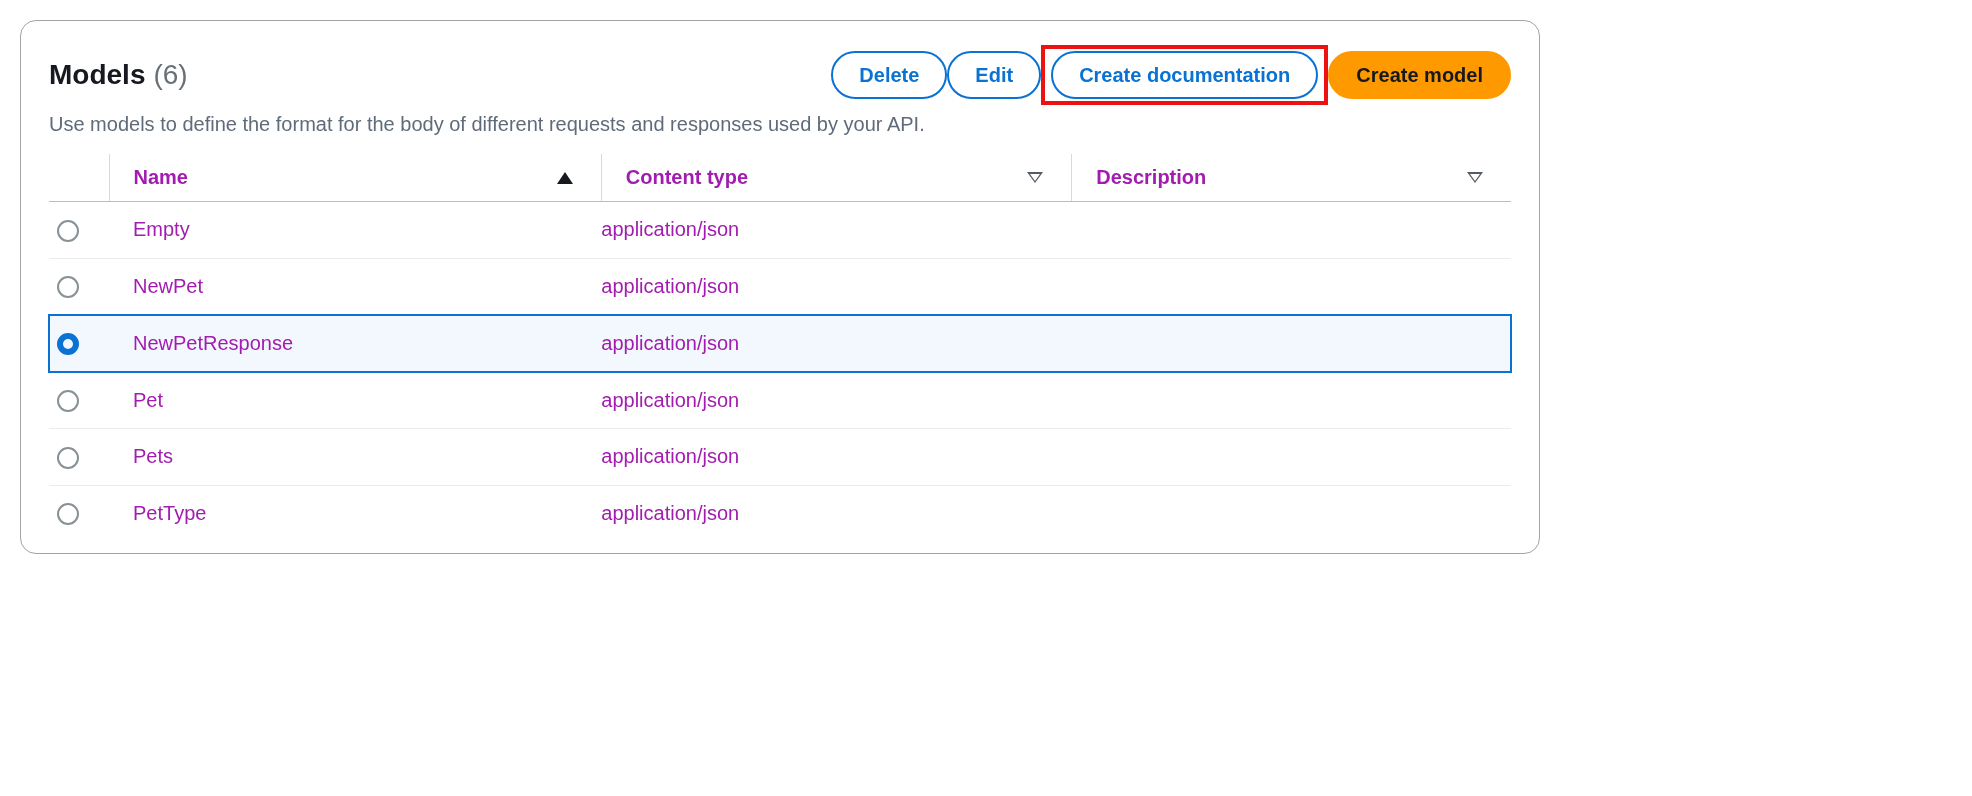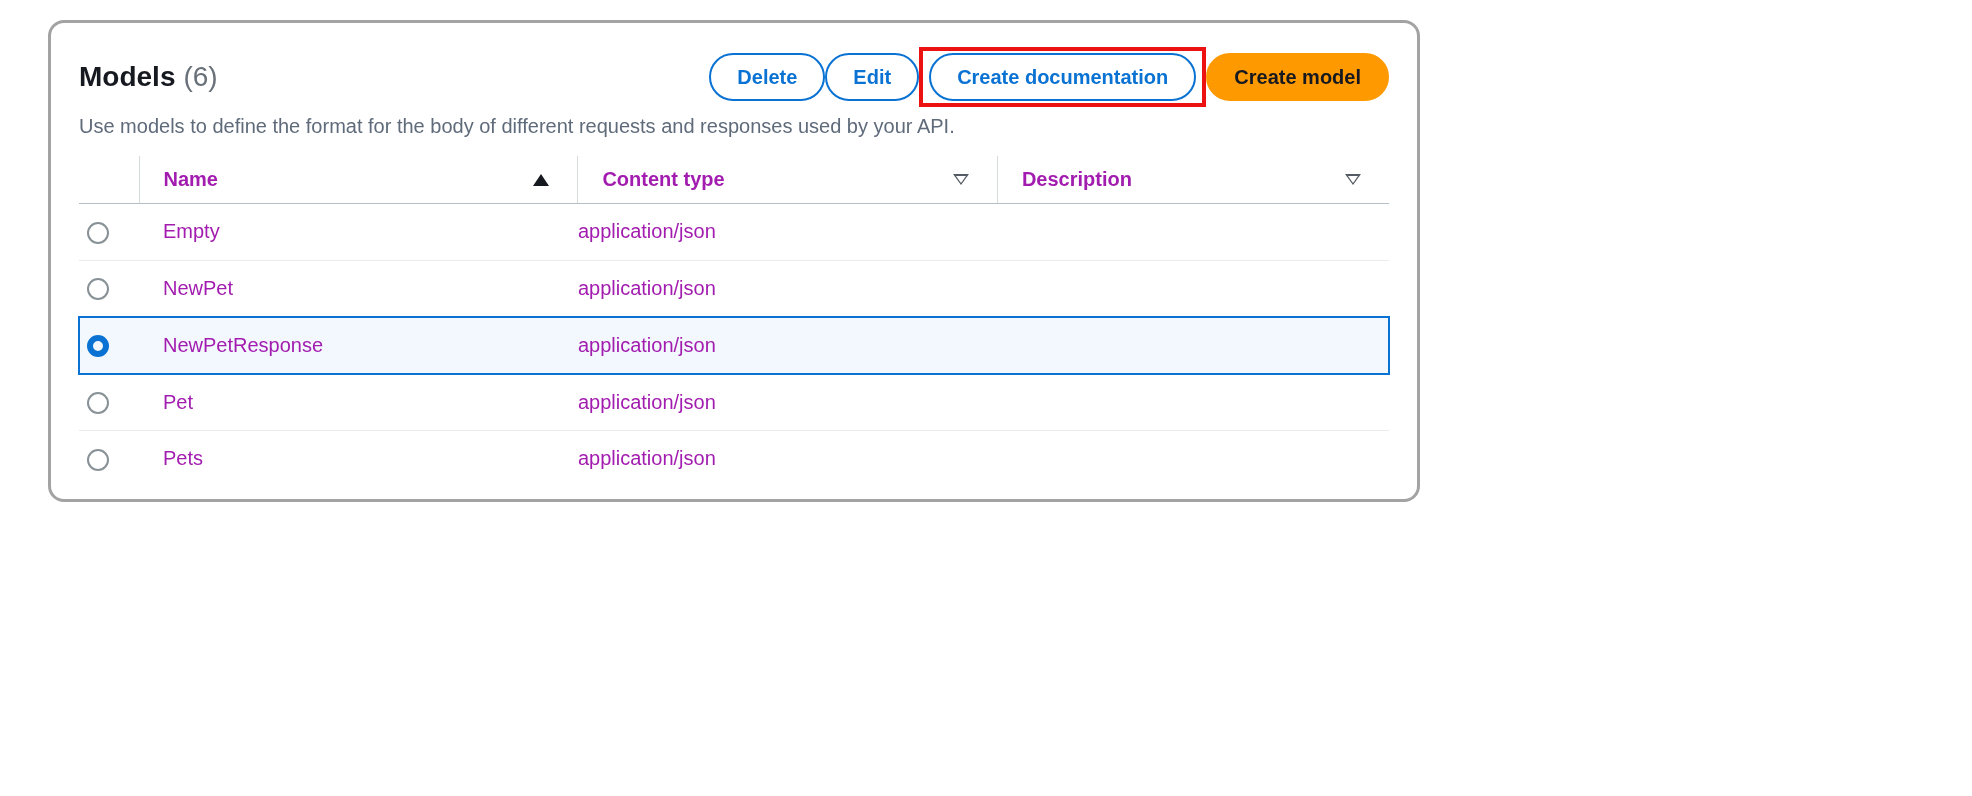--- a/index.html
+++ b/index.html
@@ -4,25 +4,24 @@
 <style>
   * { box-sizing: border-box; }
   body {
     margin: 0;
     padding: 20px;
     font-family: "Amazon Ember", "Helvetica Neue", Arial, sans-serif;
     background: #ffffff;
     color: #16191f;
   }
   .panel {
-    border: 3px solid #a3a3a3;
+    border: 1px solid #a3a3a3;
     border-radius: 16px;
     padding: 24px 28px 12px 28px;
-    width: 1372px;
-    margin-left: 28px;
+    width: 1520px;
   }
   .header-row {
     display: flex;
     align-items: center;
     justify-content: space-between;
     margin-bottom: 8px;
   }
   .title-group {
     display: flex;
     align-items: baseline;
@@ -221,16 +220,22 @@
           <td class="name-cell">Pet</td>
           <td>application/json</td>
           <td></td>
         </tr>
         <tr>
           <td class="radio-cell"><span class="radio"></span></td>
           <td class="name-cell">Pets</td>
           <td>application/json</td>
           <td></td>
         </tr>
+        <tr>
+          <td class="radio-cell"><span class="radio"></span></td>
+          <td class="name-cell">PetType</td>
+          <td>application/json</td>
+          <td></td>
+        </tr>
       </tbody>
   </table>
 
 </div>
 
 </body></html>

